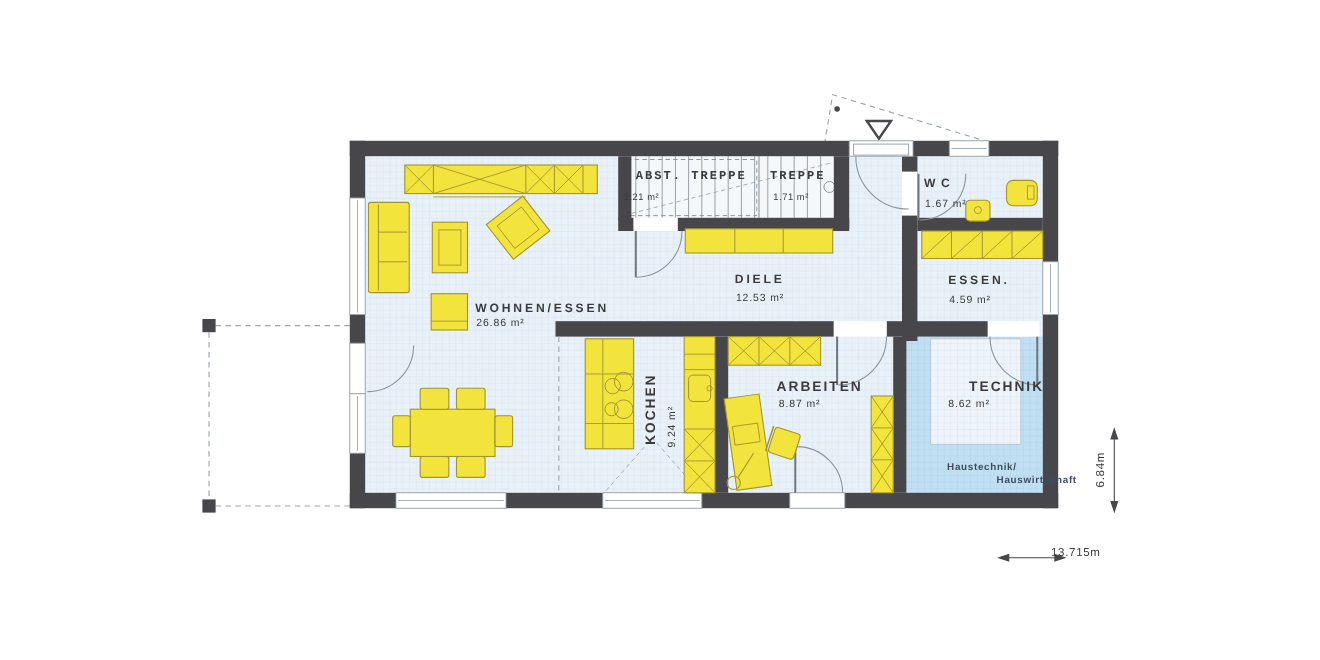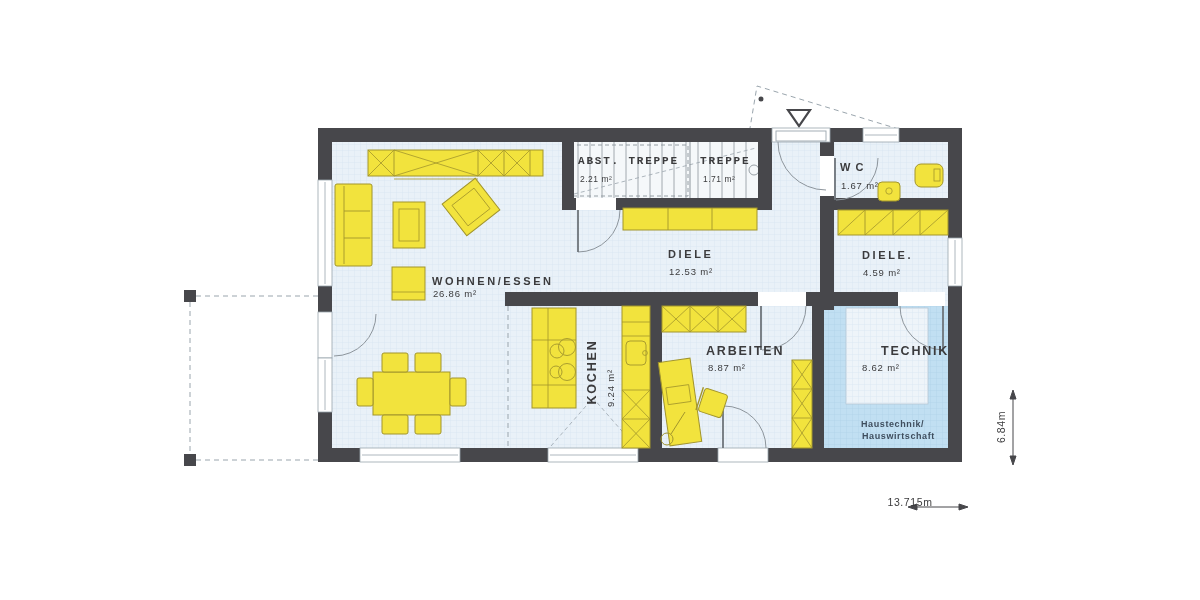--- a/index.html
+++ b/index.html
@@ -256,41 +256,41 @@
     <path d="M1013 394V461" fill="none"></path>
     <polygon points="1013,390 1010,399 1016,399"></polygon>
     <polygon points="1013,465 1010,456 1016,456"></polygon>
   </g>
 </svg>
 
   <div class="lbl room" style="left:432px;top:248px;margin-top:28px;">WOHNEN/ESSEN</div>
   <div class="lbl area" style="left:433px;top:266px;margin-top:23px;">26.86 m²</div>
 
   <div class="lbl room-sm" style="left:578px;top:156px;">ABST. TREPPE</div>
-  <div class="lbl area-sm" style="left:580px;top:175px;">2.21 m²</div>
+  <div class="lbl area-sm" style="left:567px;top:175px;">2.21 m²</div>
 
   <div class="lbl room-sm" style="left:700px;top:156px;">TREPPE</div>
   <div class="lbl area-sm" style="left:703px;top:175px;">1.71 m²</div>
 
   <div class="lbl room" style="left:668px;top:249px;text-align:right;">DIELE</div>
   <div class="lbl area" style="left:669px;top:267px;">12.53 m²</div>
 
   <div class="lbl room" style="left:840px;top:162px;letter-spacing:5px;">WC</div>
   <div class="lbl area" style="left:841px;top:181px;">1.67 m²</div>
 
-  <div class="lbl room" style="left:862px;top:250px;">DIELE.</div>
+  <div class="lbl room" style="left:862px;top:250px;">ESSEN.</div>
   <div class="lbl area" style="left:863px;top:268px;">4.59 m²</div>
 
   <div class="lbl room-md vcenter" style="left:592px;top:372px;">KOCHEN</div>
   <div class="lbl area vcenter" style="left:611px;top:388px;">9.24 m²</div>
 
   <div class="lbl room-md" style="left:706px;top:345px;">ARBEITEN</div>
   <div class="lbl area" style="left:708px;top:363px;">8.87 m²</div>
 
   <div class="lbl room-md" style="left:860px;top:345px;margin-left:21px;">TECHNIK</div>
   <div class="lbl area" style="left:862px;top:363px;">8.62 m²</div>
   <div class="lbl note" style="left:861px;top:420px;">Haustechnik/</div>
-  <div class="lbl note" style="left:862px;top:432px;">Hauswirtschaft</div>
-
-  <div class="lbl dim" style="left:910px;top:497px;transform:translateX(-50%);text-align:right;">13.715m</div>
+  <div class="lbl note" style="left:906px;top:432px;">Hauswirtschaft</div>
+
+  <div class="lbl dim" style="left:978px;top:497px;transform:translateX(-50%);text-align:right;">13.715m</div>
   <div class="lbl dim vcenter" style="left:1001px;top:427px;">6.84m</div>
 
 </div>
 
 </body></html>

